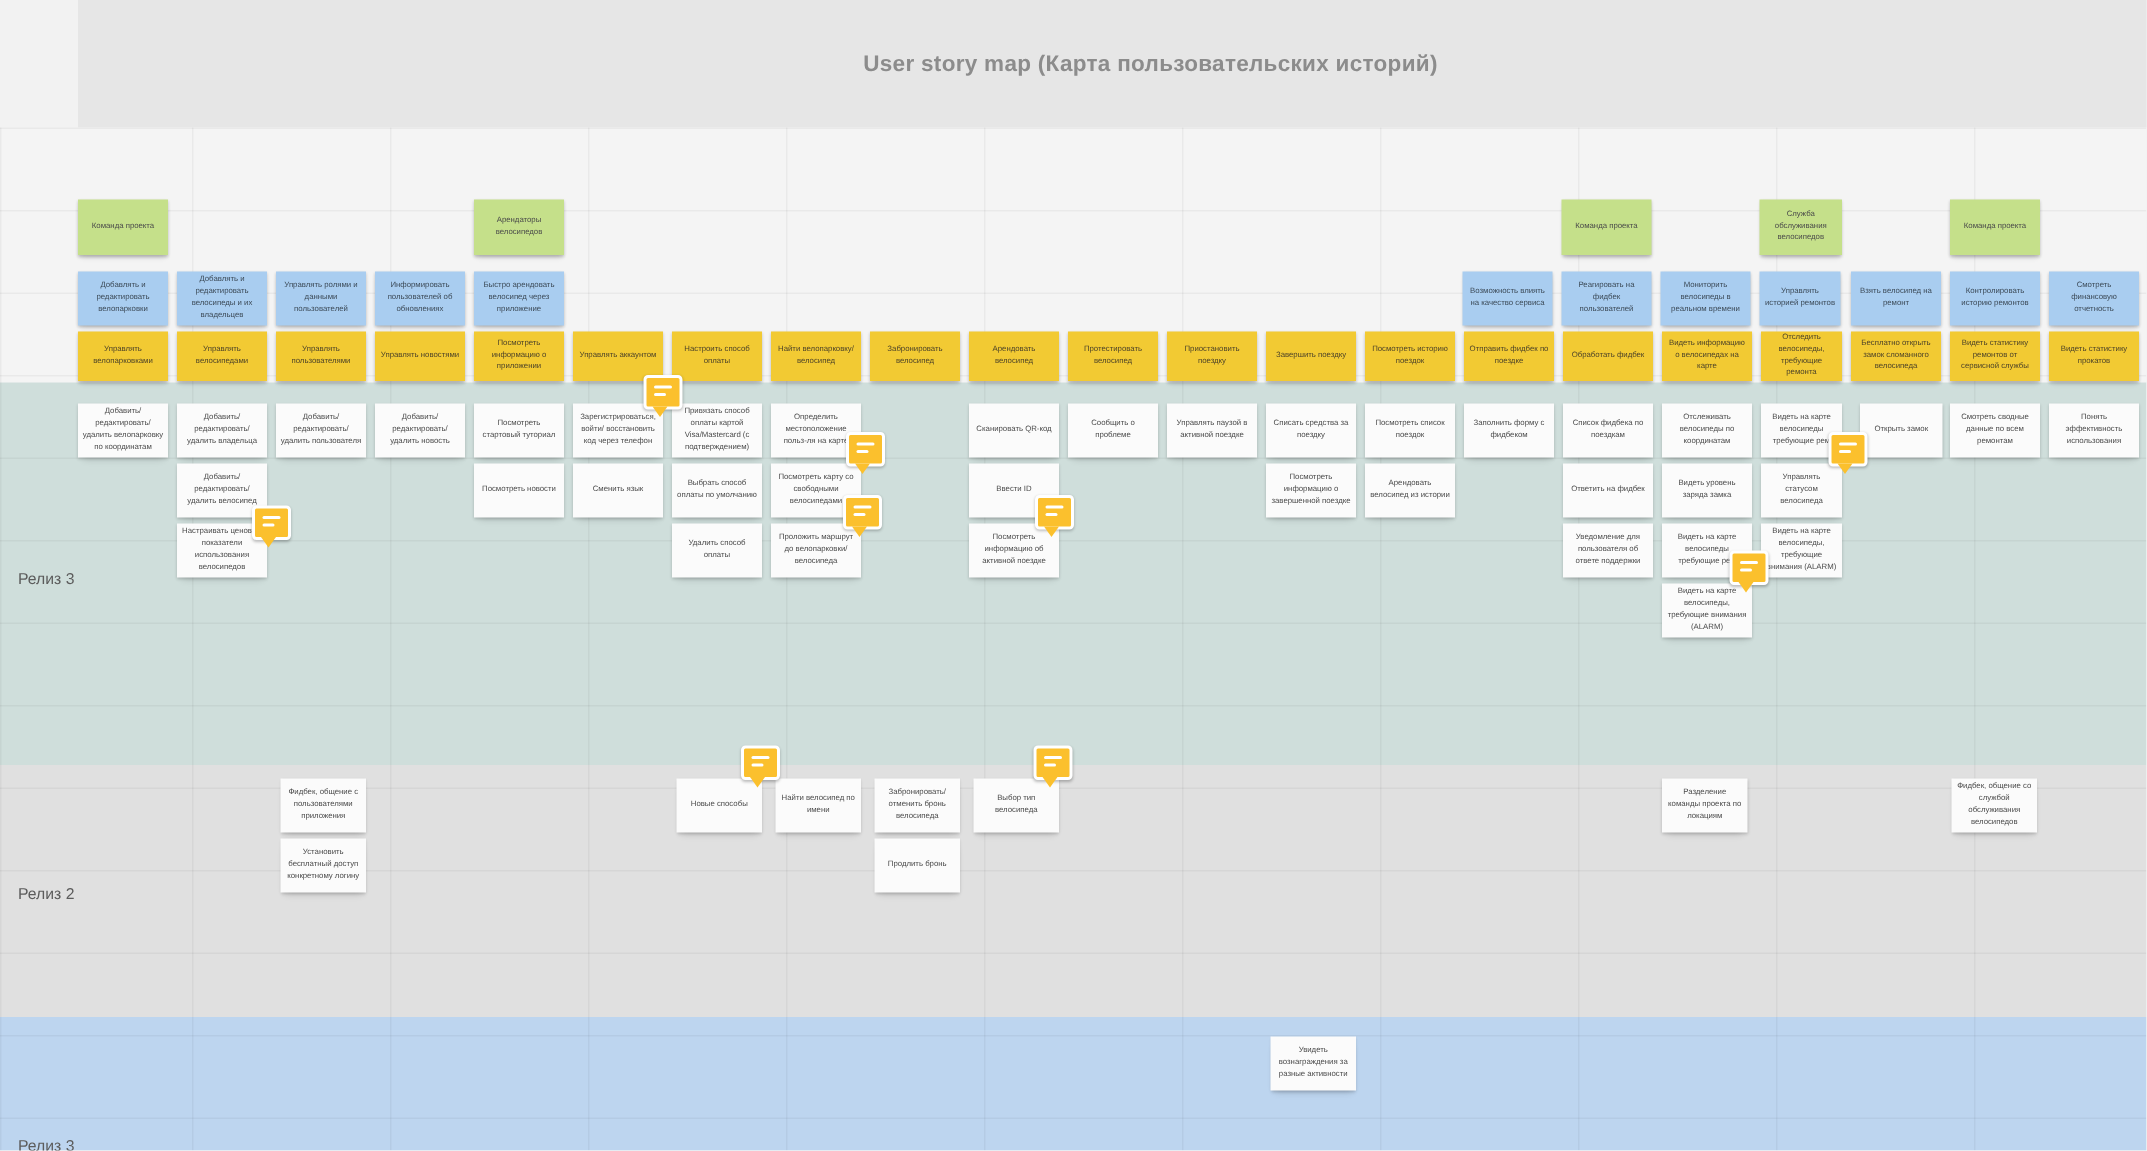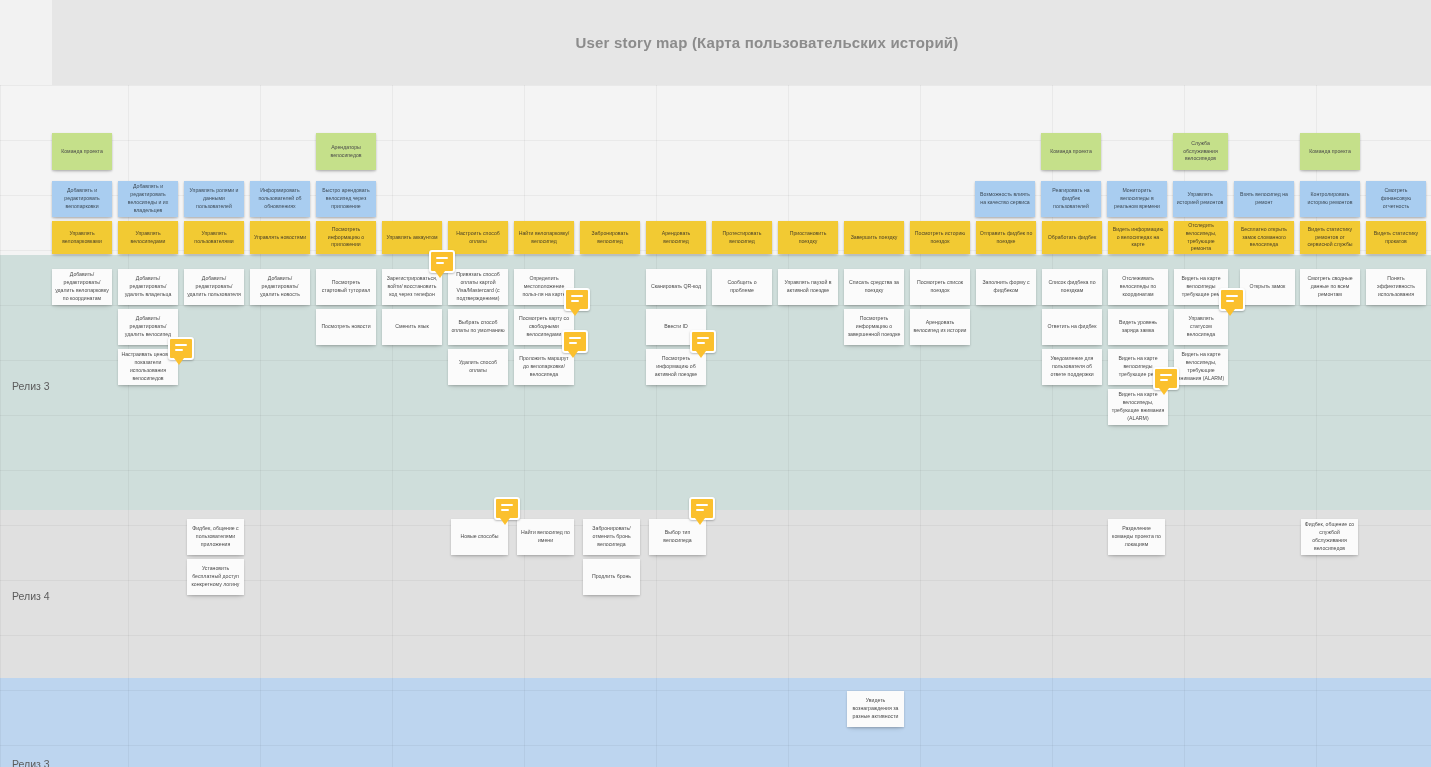--- a/index.html
+++ b/index.html
@@ -78,21 +78,21 @@
   <div class="header">
     <div class="header-title">User story map (Карта пользовательских историй)</div>
   </div>
 
   <div class="canvas"></div>
 
   <div id="bands">
       <div class="band band-r1" style="top: 255px; height: 255px;"></div>
       <div class="band-label" style="top: 380px;">Релиз 3</div>
       <div class="band band-r2" style="top: 510px; height: 168px;"></div>
-      <div class="band-label" style="top: 590px;">Релиз 4</div>
+      <div class="band-label" style="top: 590px;">Релиз 2</div>
       <div class="band band-r3" style="top: 678px; height: 89px;"></div>
       <div class="band-label" style="top: 758px;">Релиз 3</div>
     </div>
   <div id="gridlines">
       <div class="gridv" style="left: 0px;"></div>
       <div class="gridv" style="left: 128px;"></div>
       <div class="gridv" style="left: 260px;"></div>
       <div class="gridv" style="left: 392px;"></div>
       <div class="gridv" style="left: 524px;"></div>
       <div class="gridv" style="left: 656px;"></div>

